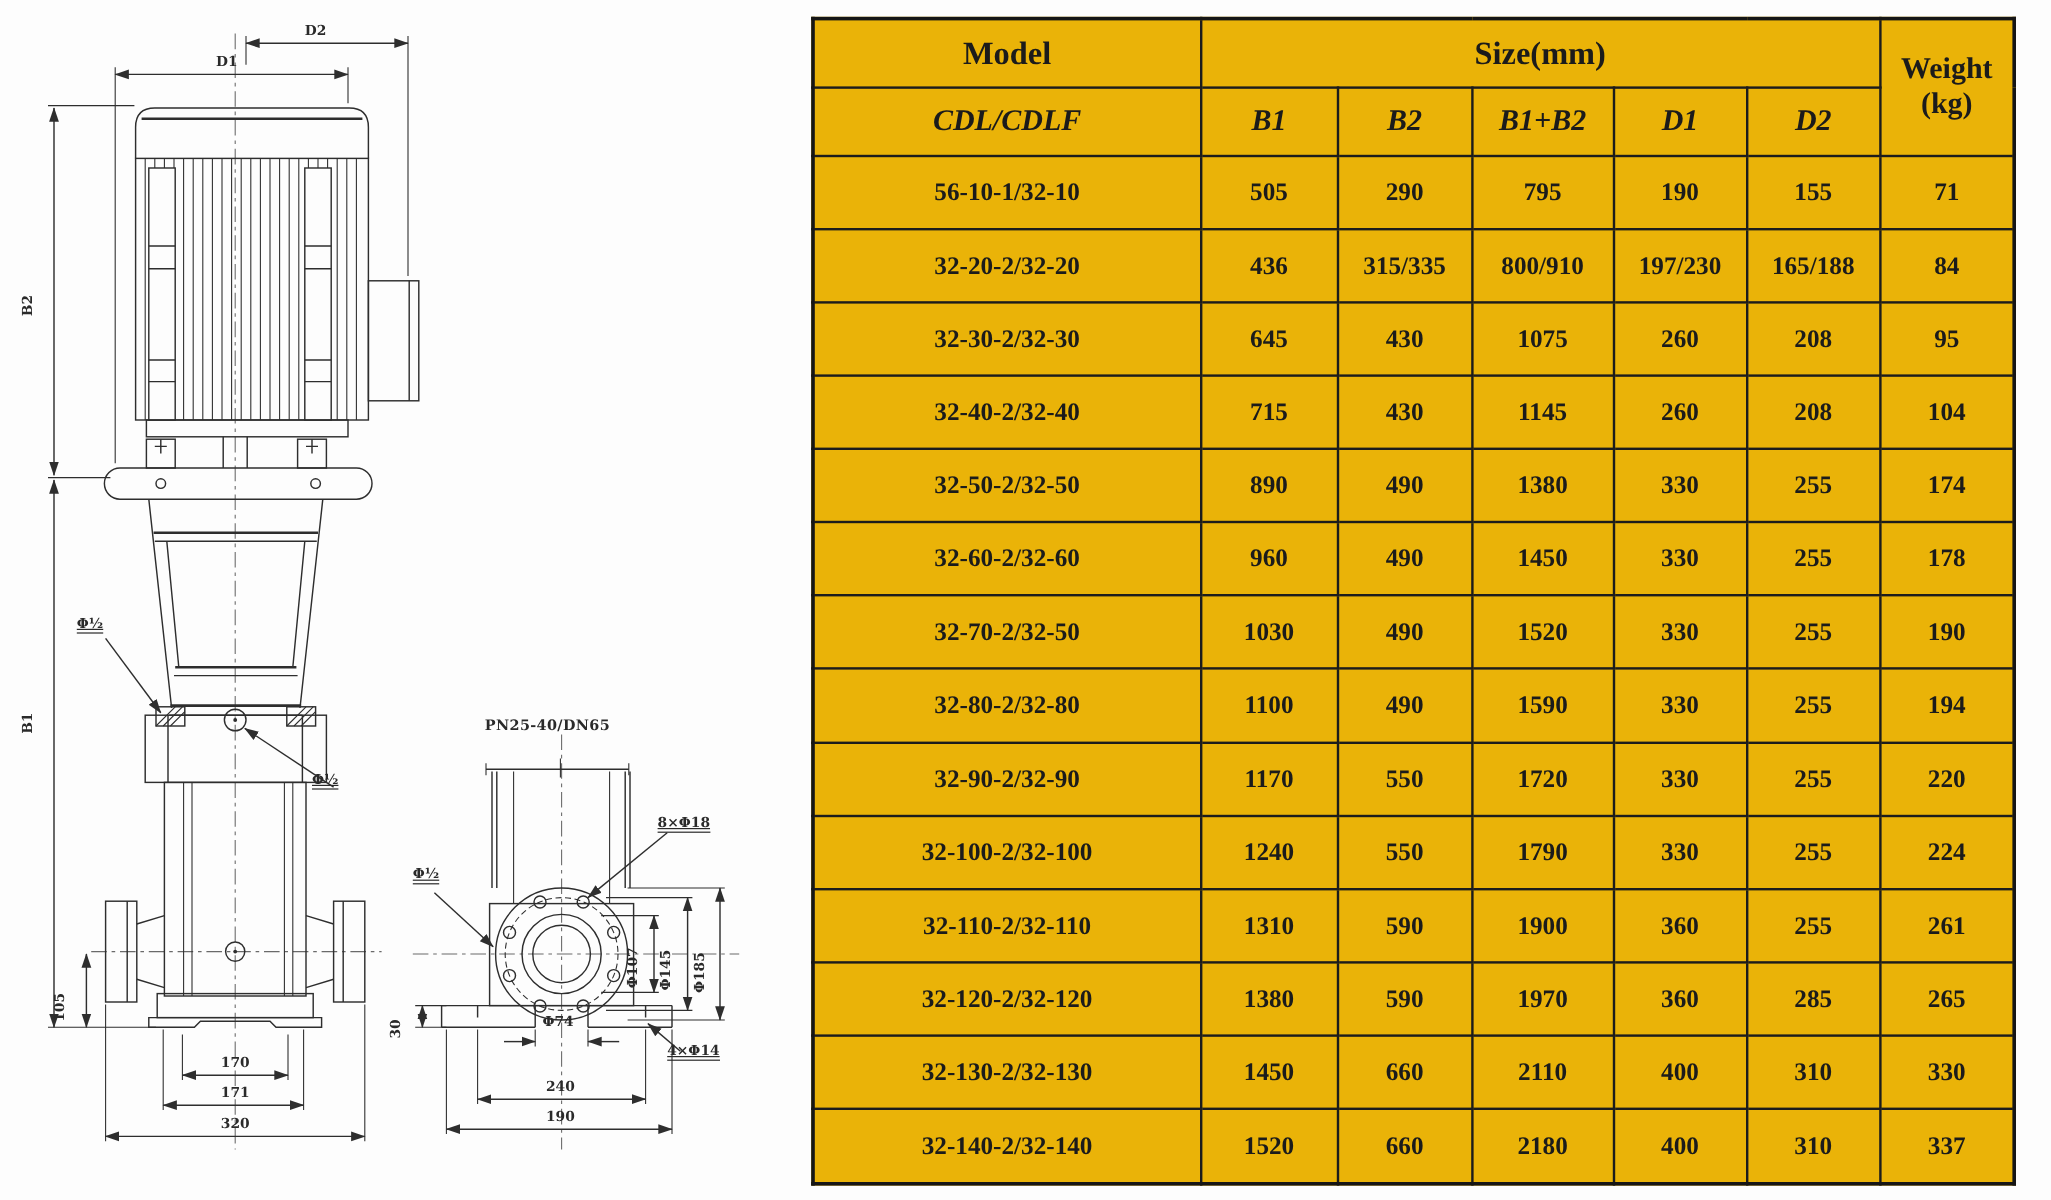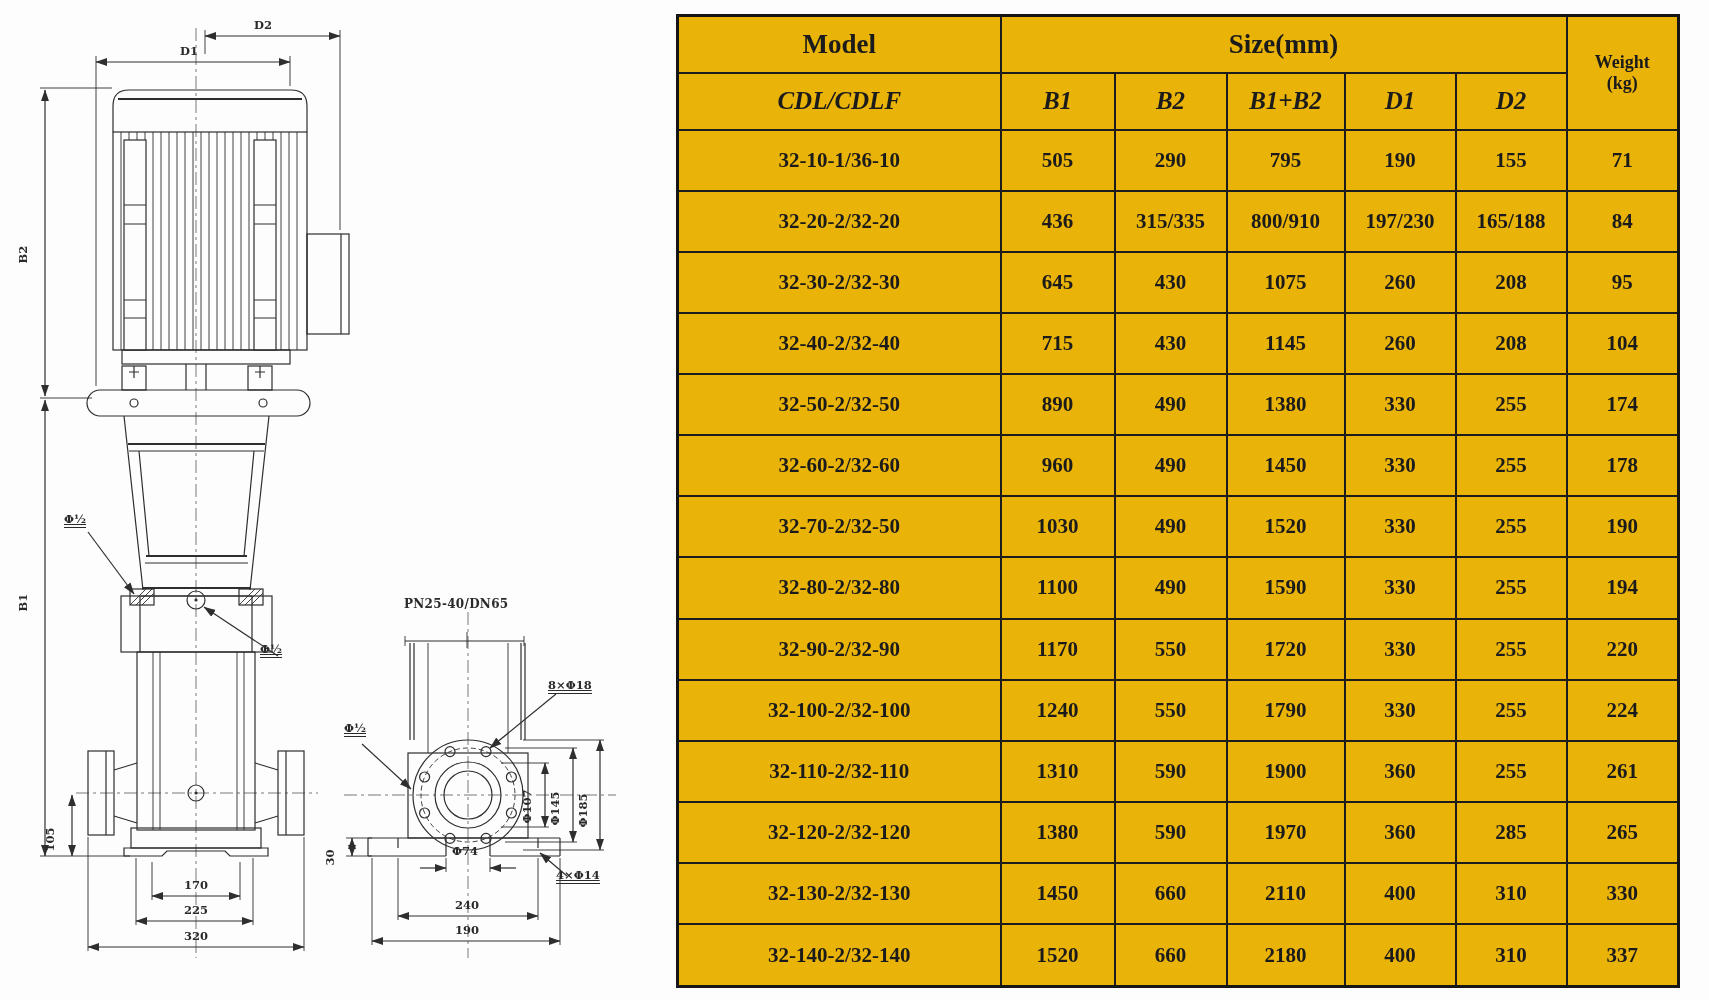--- a/index.html
+++ b/index.html
@@ -27,21 +27,21 @@
     border-collapse:collapse;table-layout:fixed;background:#eab308;
     border:3px solid #161616;
   }
   table.spec td{
     border:2px solid #1c1c1c;text-align:center;vertical-align:middle;
     font-weight:bold;padding:0;overflow:hidden;
   }
   table.spec thead tr{height:57px;}
   td.h1{font-size:27px;}
   td.h2{font-size:25px;font-style:italic;}
-  td.wcell{font-size:18px;line-height:1.15;margin-left:32px;}
+  td.wcell{font-size:25px;line-height:1.15;margin-left:32px;}
   td.d{font-size:21px;}
 </style>
 </head>
 <body>
 
 <div class="stage">
 
   <div class="drawing">
     <svg width="660" height="1000" viewBox="0 0 660 1000" fill="none" stroke="#2e2e2e" stroke-width="1.2">
       <defs>
@@ -187,21 +187,21 @@
         <path d="M600,740 V850" marker-start="url(#ar)" marker-end="url(#ar)"></path>
       </g>
     </svg>
 
     <span class="lbl" style="left:254px;top:20px">D2</span>
     <span class="lbl" style="left:180px;top:46px">D1</span>
     <span class="lbl rot" style="left:29px;top:252px">B2</span>
     <span class="lbl rot" style="left:29px;top:600px">B1</span>
     <span class="lbl rot" style="left:56px;top:840px">105</span>
     <span class="lbl" style="left:184px;top:880px">170</span>
-    <span class="lbl" style="left:184px;top:905px">225</span>
+    <span class="lbl" style="left:184px;top:905px">171</span>
     <span class="lbl" style="left:184px;top:931px">320</span>
     <span class="lbl u" style="left:64px;top:514px">Φ½</span>
     <span class="lbl u" style="left:260px;top:644px">Φ½</span>
 
     <span class="lbl big" style="left:404px;top:598px">PN25-40/DN65</span>
     <span class="lbl u" style="left:548px;top:680px">8×Φ18</span>
     <span class="lbl u" style="left:344px;top:723px">Φ½</span>
     <span class="lbl rot" style="left:533px;top:812px">Φ107</span>
     <span class="lbl rot" style="left:561px;top:814px">Φ145</span>
     <span class="lbl rot" style="left:589px;top:816px">Φ185</span>
@@ -235,21 +235,21 @@
         <td class="h2">CDL/CDLF</td>
         <td class="h2">B1</td>
         <td class="h2">B2</td>
         <td class="h2">B1+B2</td>
         <td class="h2">D1</td>
         <td class="h2">D2</td>
       </tr>
     </thead>
     <tbody id="spec-rows">
         <tr>
-          <td class="d">32-10-1/36-10</td>
+          <td class="d">56-10-1/32-10</td>
           <td class="d">505</td>
           <td class="d">290</td>
           <td class="d">795</td>
           <td class="d">190</td>
           <td class="d">155</td>
           <td class="d">71</td>
         </tr>
         <tr>
           <td class="d">32-20-2/32-20</td>
           <td class="d">436</td>

